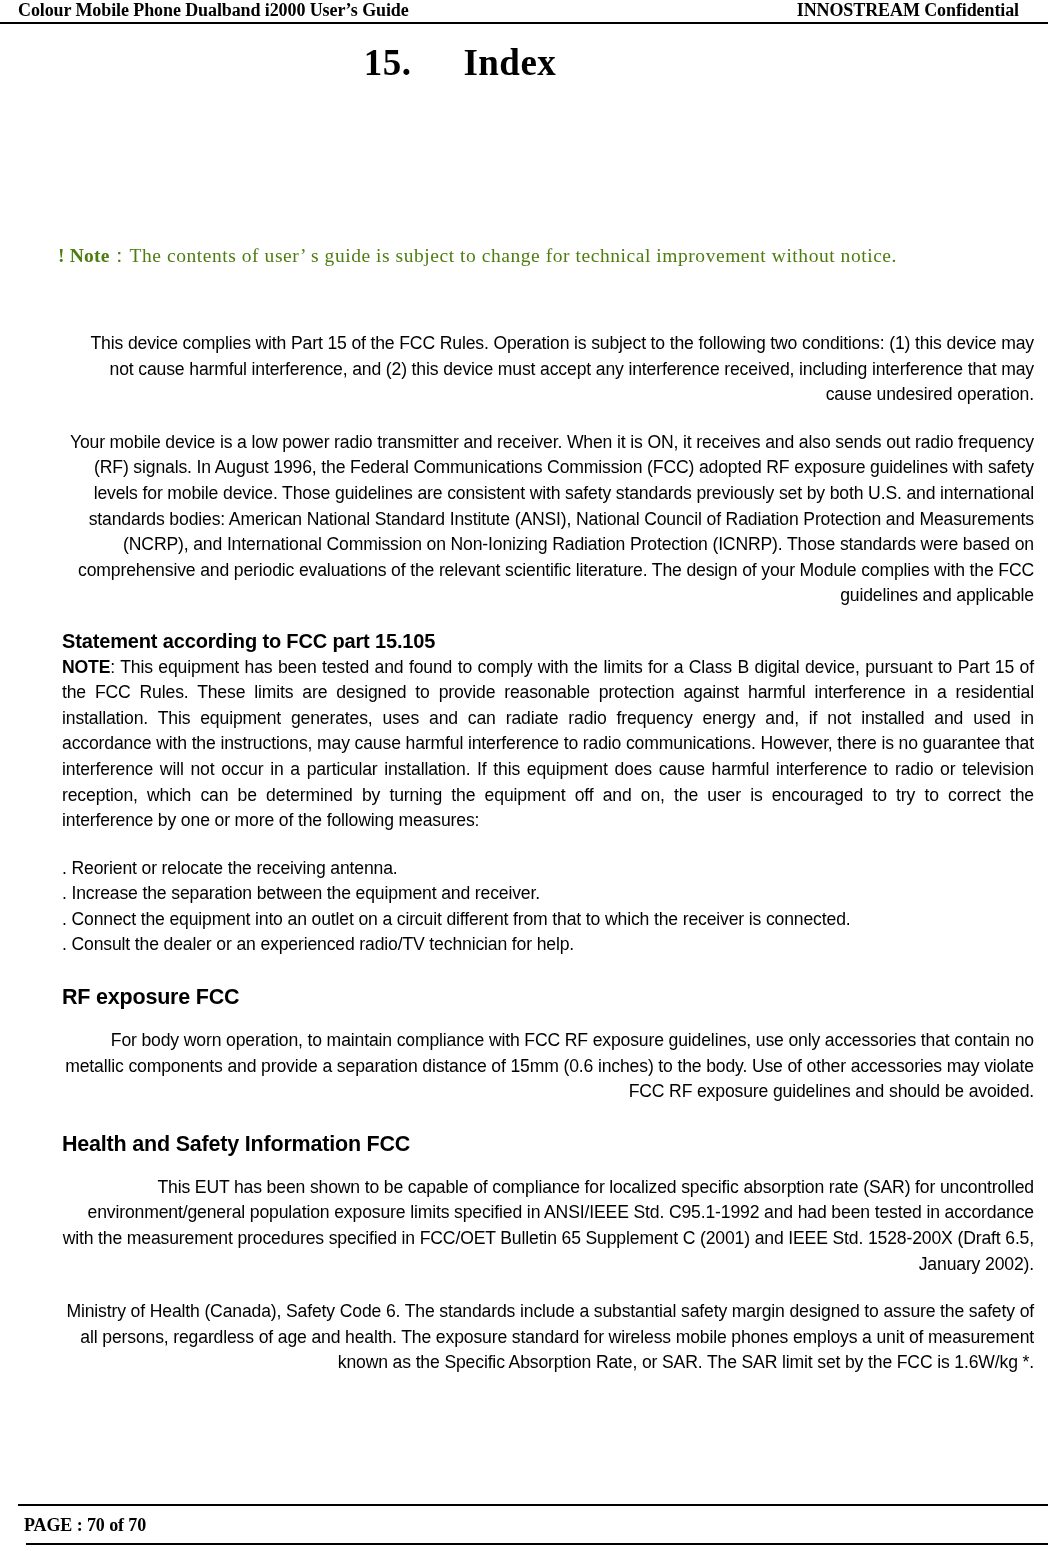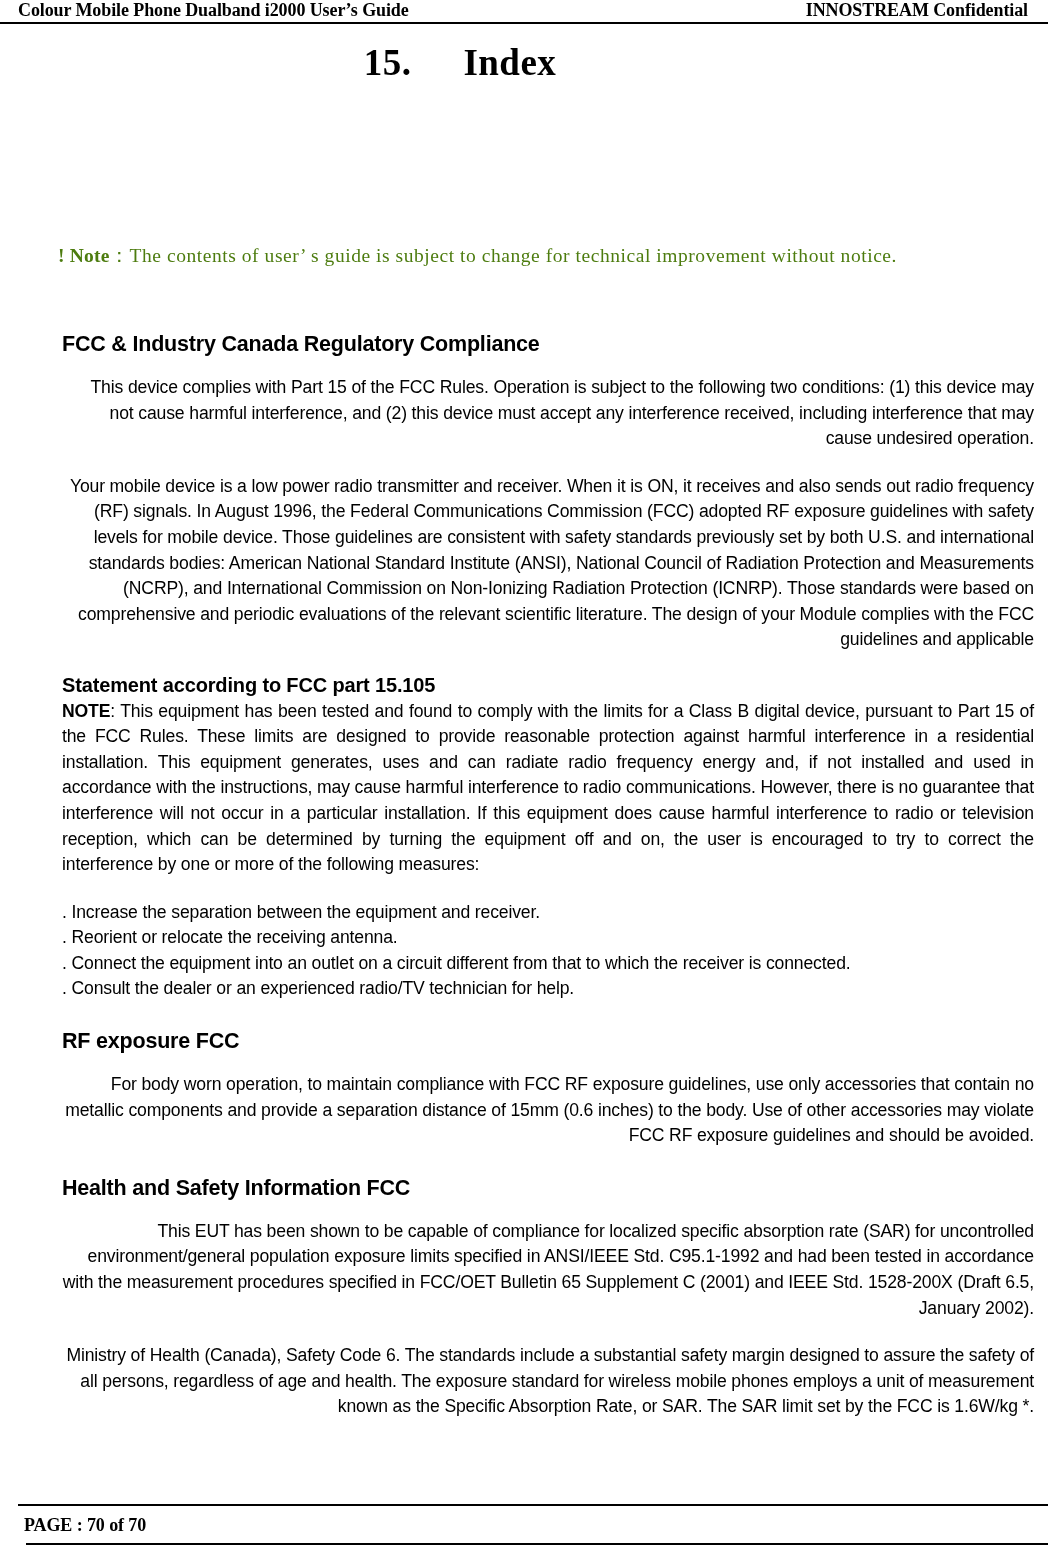--- a/index.html
+++ b/index.html
@@ -18,21 +18,21 @@
   }
 
   
   .page-header {
     position: absolute;
     top: 0;
     left: 0;
     width: 1048px;
     height: 24px;
     box-sizing: border-box;
-    padding: 0 20px 0 18px;
+    padding: 0 29px 0 18px;
     display: flex;
     align-items: flex-start;
     justify-content: space-between;
     font-family: "Liberation Serif", serif;
     font-weight: bold;
     font-size: 18px;
     line-height: 21px;
     letter-spacing: -0.1px;
   }
   .page-header .hdr-right {
@@ -183,32 +183,31 @@
 </div>
 
 <div class="content">
 
   <div class="note-block">
     <span class="note-label">! Note</span><span>：The contents of user’ s guide is subject to change for technical improvement without notice.</span>
   </div>
 
   <div class="body-area">
 
-    <h2 class="section-heading">FCC &amp; Industry Canada Regulatory Compliance</h2>
     <p class="para">This device complies with Part 15 of the FCC Rules. Operation is subject to the following two conditions: (1) this device may not cause harmful interference, and (2) this device must accept any interference received, including interference that may cause undesired operation.</p>
     <p class="para nogap">Your mobile device is a low power radio transmitter and receiver. When it is ON, it receives and also sends out radio frequency (RF) signals. In August 1996, the Federal Communications Commission (FCC) adopted RF exposure guidelines with safety levels for mobile device. Those guidelines are consistent with safety standards previously set by both U.S. and international standards bodies: American National Standard Institute (ANSI), National Council of Radiation Protection and Measurements (NCRP), and International Commission on Non-Ionizing Radiation Protection (ICNRP). Those standards were based on comprehensive and periodic evaluations of the relevant scientific literature. The design of your Module complies with the FCC guidelines and applicable</p>
 
     <div class="spacer-sm"></div>
 
     <p class="subheading">Statement according to FCC part 15.105</p>
     <p class="para justified"><span class="bold-lead">NOTE</span><span>: This equipment has been tested and found to comply with the limits for a Class B digital device, pursuant to Part 15 of the FCC Rules. These limits are designed to provide reasonable protection against harmful interference in a residential installation. This equipment generates, uses and can radiate radio frequency energy and, if not installed and used in accordance with the instructions, may cause harmful interference to radio communications. However, there is no guarantee that interference will not occur in a particular installation. If this equipment does cause harmful interference to radio or television reception, which can be determined by turning the equipment off and on, the user is encouraged to try to correct the interference by one or more of the following measures:</span></p>
 
     <ul class="measures-list">
+      <li>. Reorient or relocate the receiving antenna.</li>
       <li>. Increase the separation between the equipment and receiver.</li>
-      <li>. Reorient or relocate the receiving antenna.</li>
       <li>. Connect the equipment into an outlet on a circuit different from that to which the receiver is connected.</li>
       <li>. Consult the dealer or an experienced radio/TV technician for help.</li>
     </ul>
 
     <h2 class="section-heading tight-top">RF exposure FCC</h2>
     <p class="para">For body worn operation, to maintain compliance with FCC RF exposure guidelines, use only accessories that contain no metallic components and provide a separation distance of 15mm (0.6 inches) to the body. Use of other accessories may violate FCC RF exposure guidelines and should be avoided.</p>
 
     <h2 class="section-heading tight-top">Health and Safety Information FCC</h2>
     <p class="para">This EUT has been shown to be capable of compliance for localized specific absorption rate (SAR) for uncontrolled environment/general population exposure limits specified in ANSI/IEEE Std. C95.1-1992 and had been tested in accordance with the measurement procedures specified in FCC/OET Bulletin 65 Supplement C (2001) and IEEE Std. 1528-200X (Draft 6.5, January 2002).</p>
     <p class="para nogap">Ministry of Health (Canada), Safety Code 6. The standards include a substantial safety margin designed to assure the safety of all persons, regardless of age and health. The exposure standard for wireless mobile phones employs a unit of measurement known as the Specific Absorption Rate, or SAR. The SAR limit set by the FCC is 1.6W/kg *.</p>

